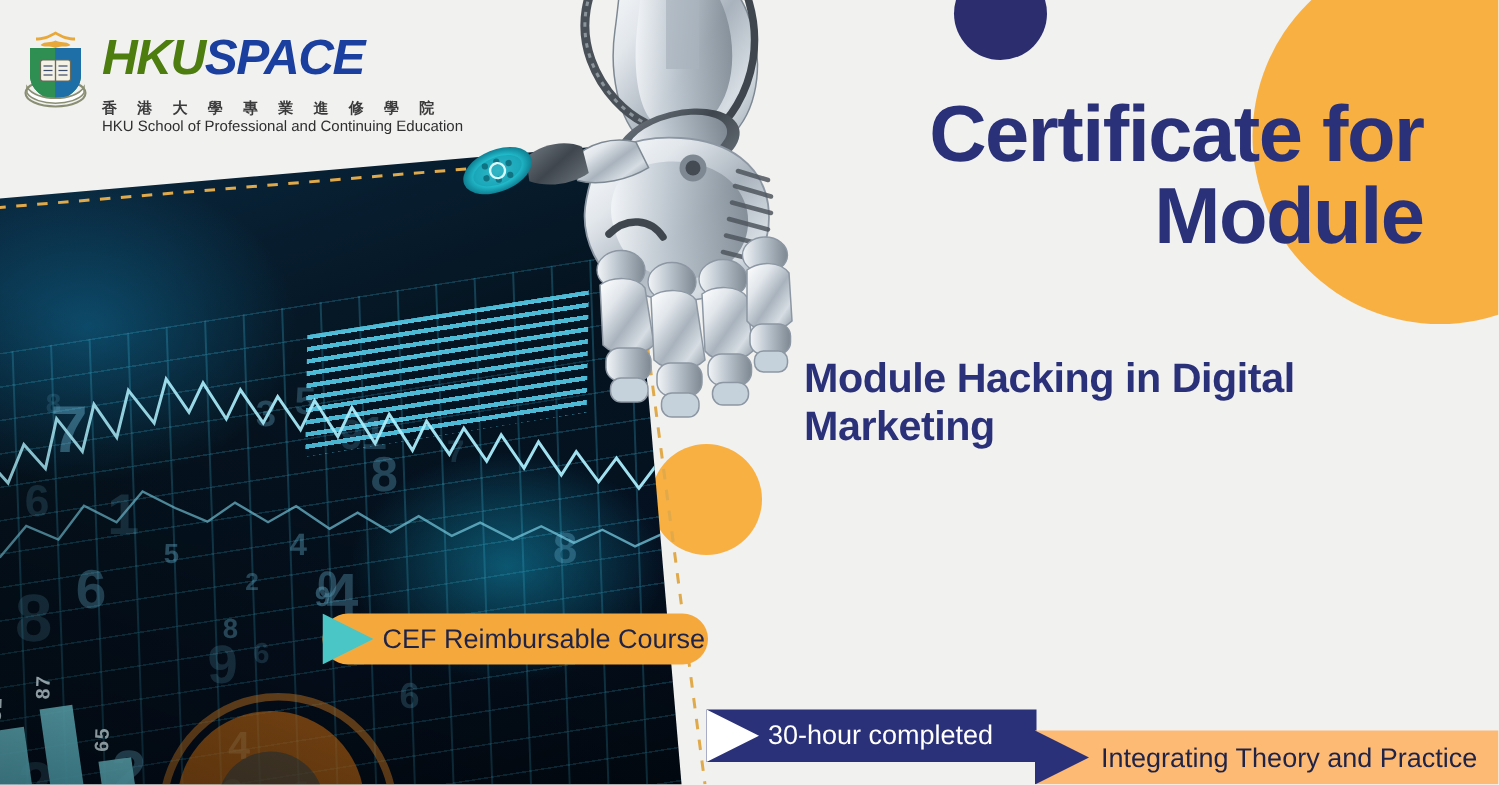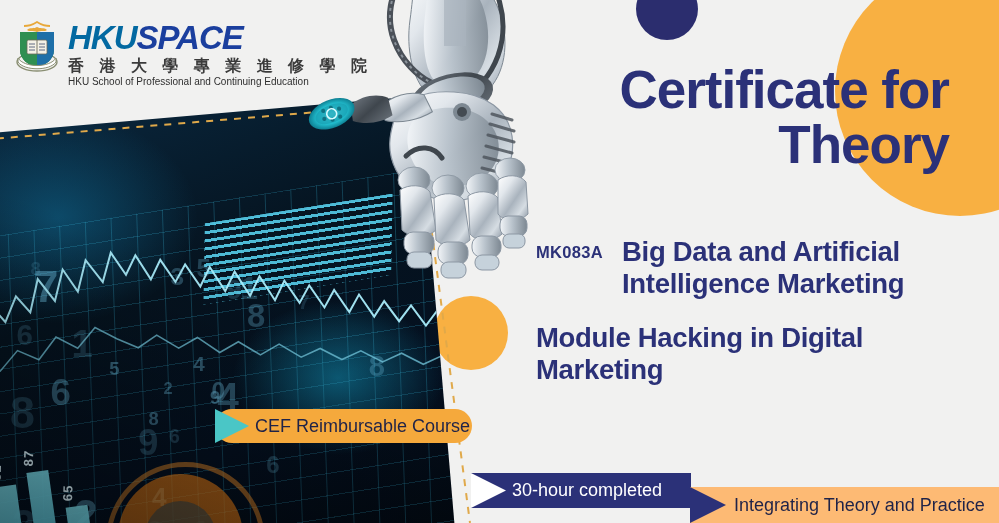--- a/index.html
+++ b/index.html
@@ -80,24 +80,24 @@
   }
 
   
   #dash-svg{position:absolute;left:0;top:0;width:999px;height:523px;pointer-events:none;}
 
   
   #logo{position:absolute;left:14px;top:18px;display:flex;align-items:flex-start;gap:8px;}
   #crest{width:46px;height:54px;flex:none;}
   #logo-text{padding-top:3px;}
   #wordmark{font-size:33px;font-weight:700;font-style:italic;letter-spacing:-1px;line-height:1;}
-  #wordmark .hku{color:#0369a1;}
+  #wordmark .hku{color:#4d7c0f;}
   #wordmark .space{color:#1b3f9e;}
   #logo-cn{
-    font-size:16px;color:#3b3b3b;letter-spacing:5.5px;margin-top:3px;line-height:1.1;font-weight:600;
+    font-size:10px;color:#3b3b3b;letter-spacing:5.5px;margin-top:13px;line-height:1.1;font-weight:600;font-family:Liberation Serif, serif;
   }
   #logo-en{font-size:10px;color:#2f2f2f;margin-top:1px;line-height:1.1;font-weight:400;}
 
   
   #robot-hand{position:absolute;left:286px;top:-16px;width:270px;height:300px;}
 
   
   #title{
     position:absolute;right:50px;top:62px;width:470px;text-align:right;
     color:#2b3178;font-size:53px;font-weight:700;line-height:1.04;letter-spacing:-1px;
@@ -317,27 +317,23 @@
       <path d="M182 212 C 190 206 206 206 212 214 L 216 250 C 208 258 190 258 184 250 Z" fill="url(#metal)"></path>
       <rect x="186" y="252" width="29" height="21" rx="9" fill="url(#metal2)"></rect>
       <rect x="189" y="271" width="24" height="15" rx="7" fill="#c6d2db"></rect>
 
       <path d="M212 196 C 220 190 234 190 240 198 L 242 230 C 234 238 218 238 212 230 Z" fill="url(#metal)"></path>
       <rect x="214" y="232" width="27" height="20" rx="8" fill="url(#metal2)"></rect>
       <rect x="217" y="250" width="22" height="14" rx="6" fill="#c6d2db"></rect>
     </g>
   </svg>
 
-  <div id="title">Certificate for Theory</div>
+  <div id="title">Certificate for Module</div>
 
   <div id="courses">
-    <div class="course">
-      <div class="course-code">MK083A</div>
-      <div class="course-name">Big Data and Artificial Intelligence Marketing</div>
-    </div>
     <div class="course">
       <div class="course-name">Module Hacking in Digital Marketing</div>
     </div>
   </div>
 
   <div class="ribbon" id="ribbon-cef">
     <svg class="ribbon-arrow" width="34" height="34" viewBox="0 0 34 34">
       <polygon points="0,0 0,34 34,17" fill="#4ac6c6"></polygon>
     </svg>
     <span class="ribbon-label">CEF Reimbursable Course</span>

